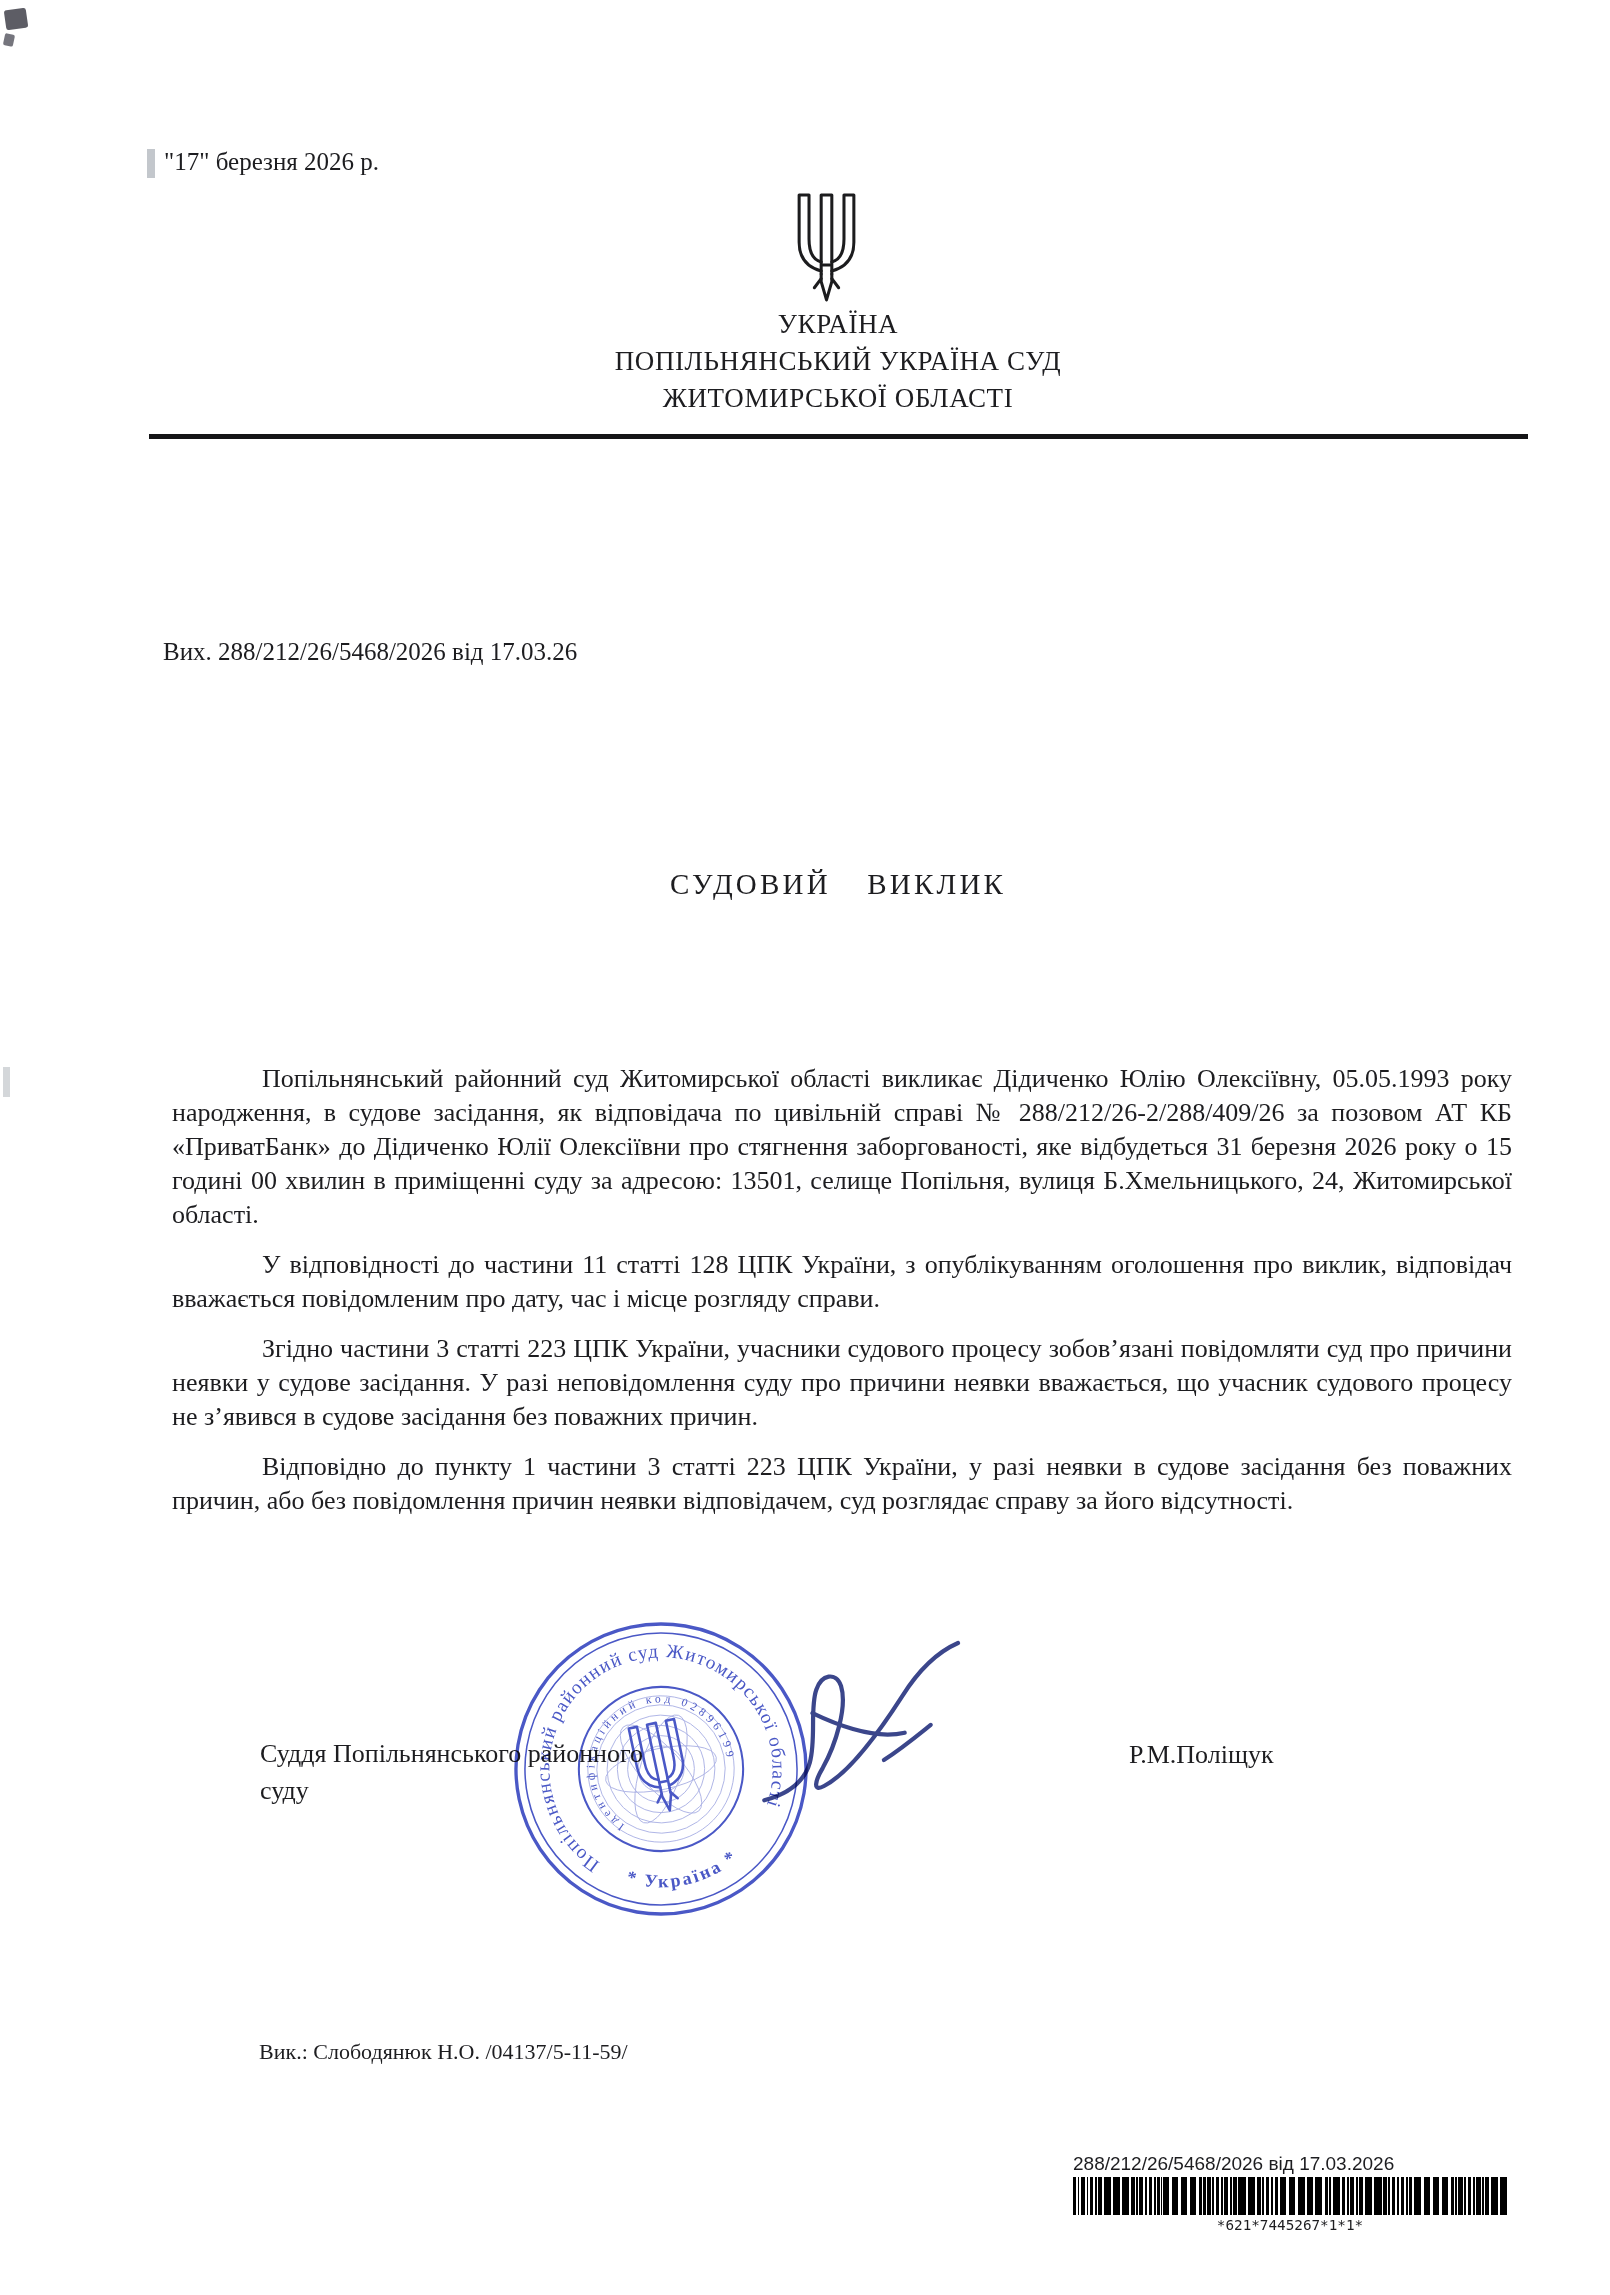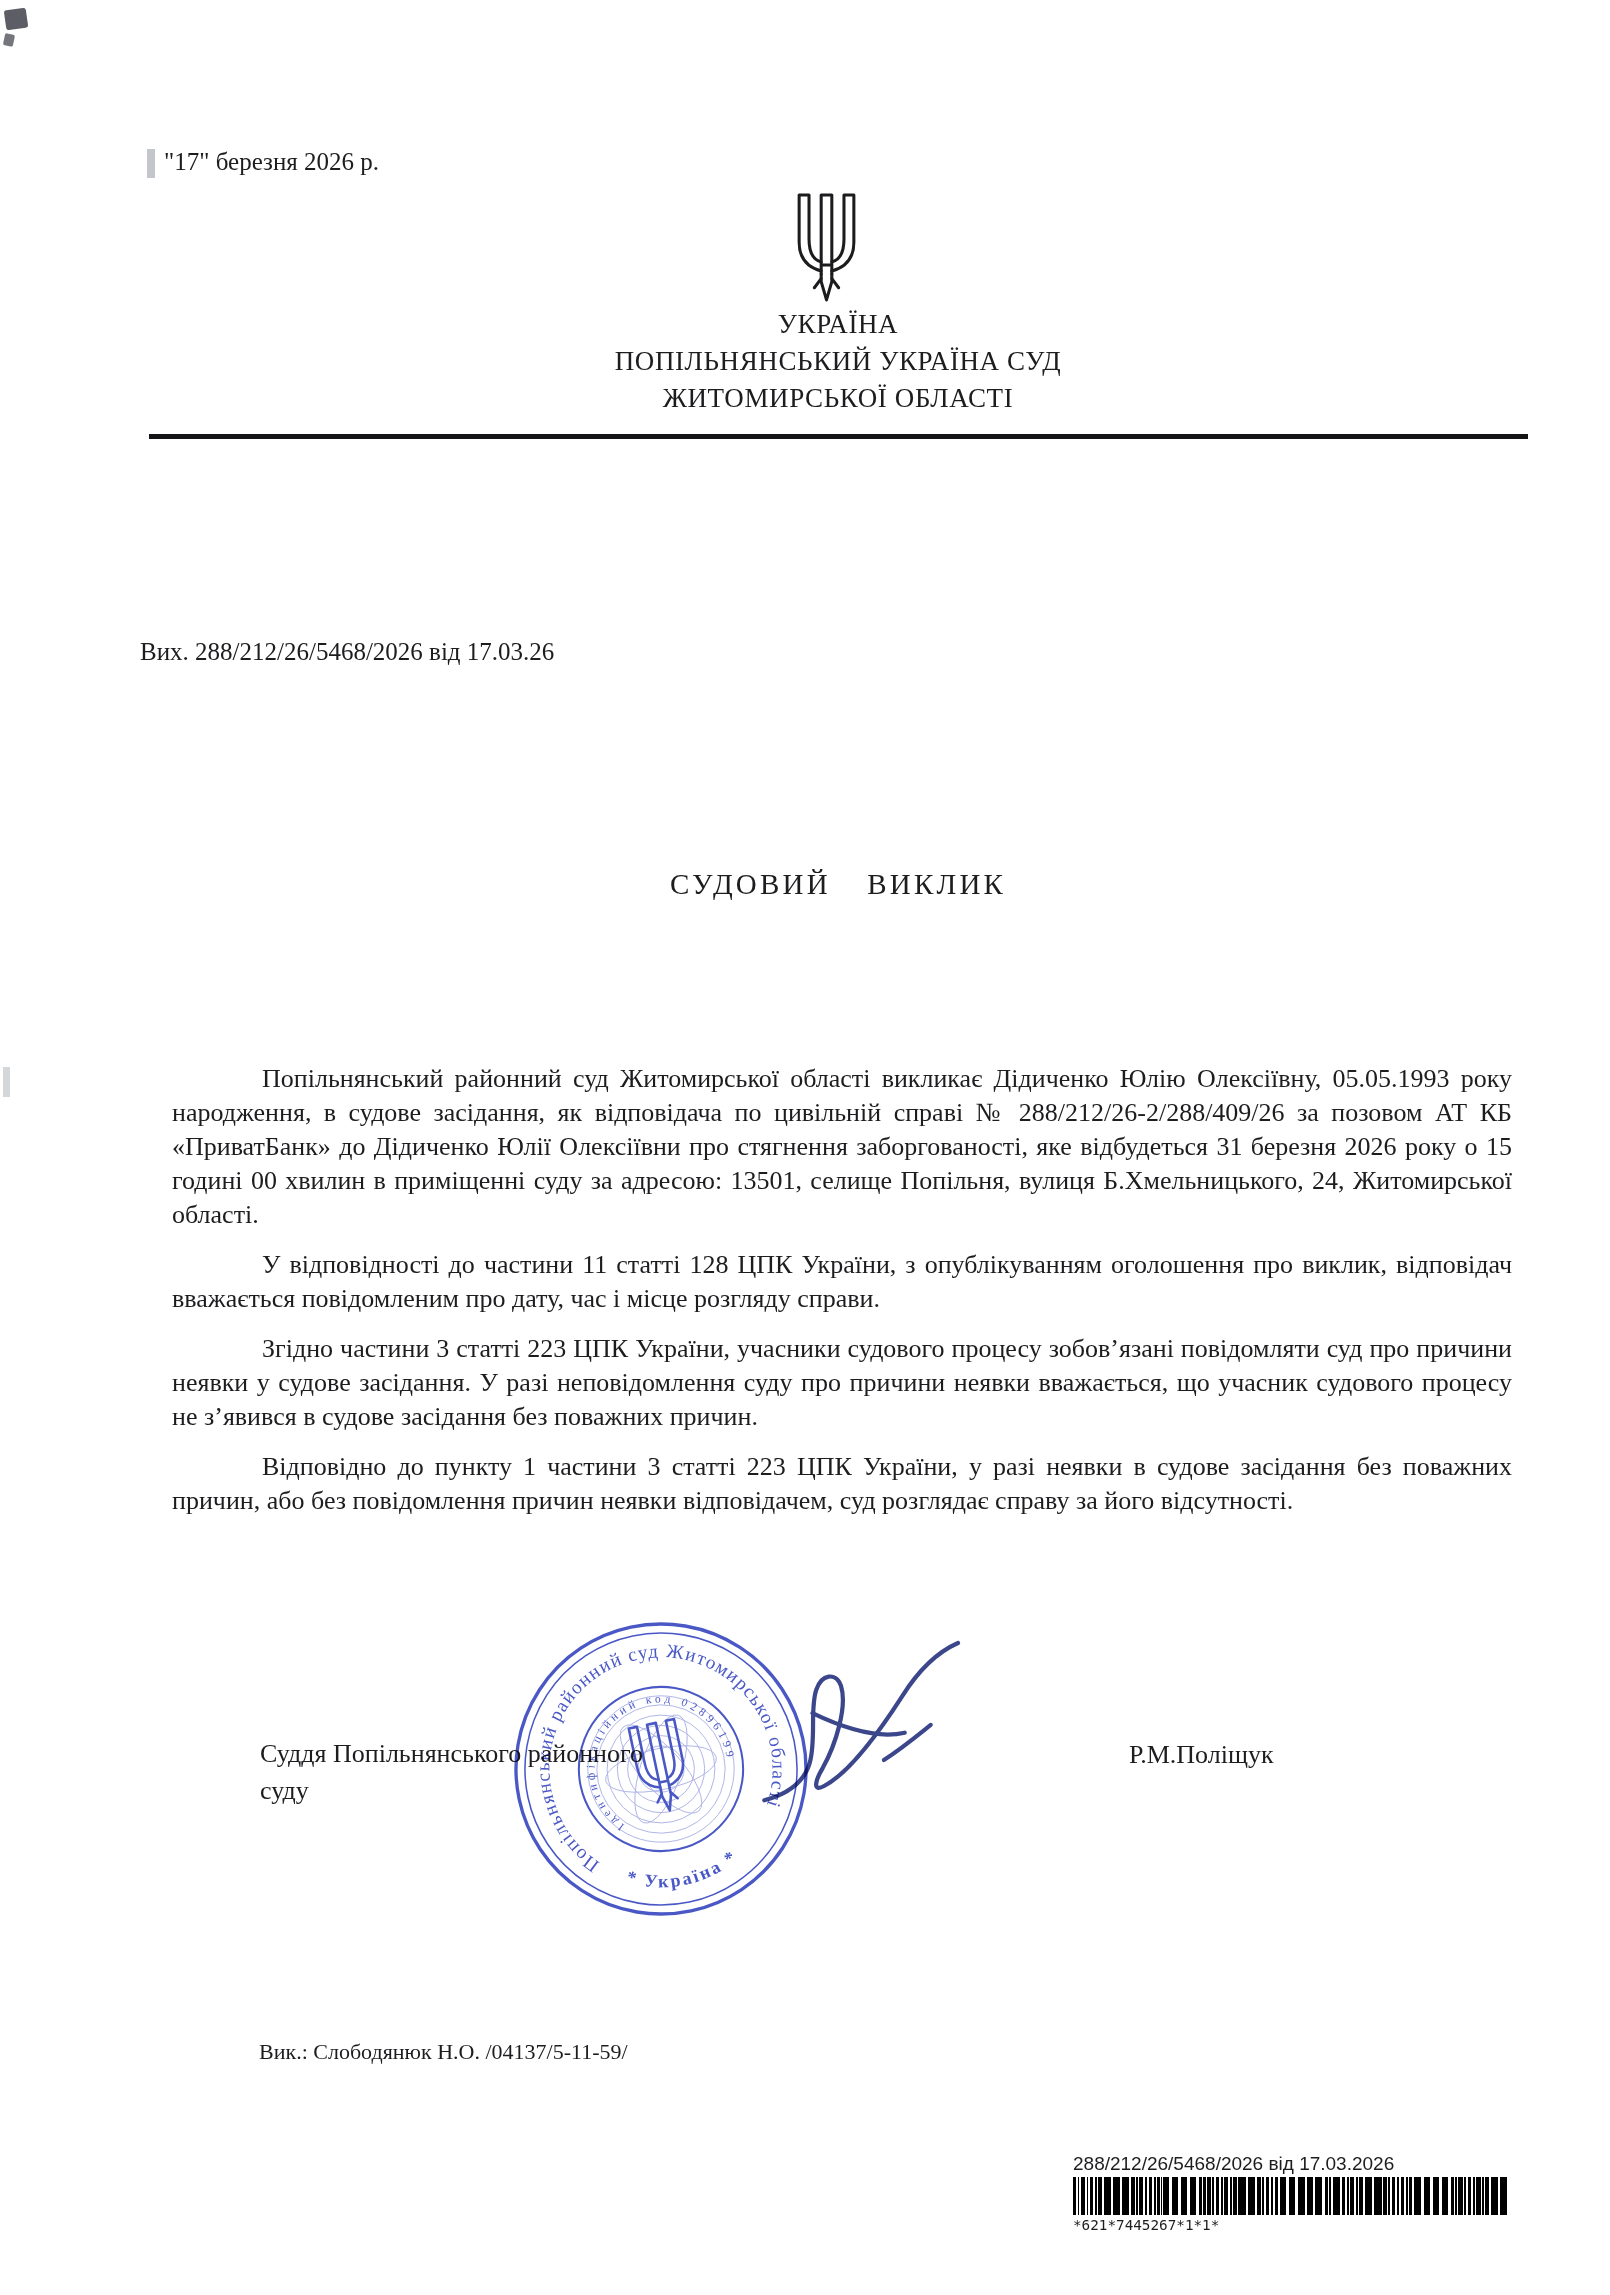--- a/index.html
+++ b/index.html
@@ -24,21 +24,21 @@
 
   .centered{left:156px;width:1364px;text-align:center;}
   .country{top:309px;font-size:27px;letter-spacing:0.6px;font-family:Liberation Serif, serif;}
   .court1{top:346px;font-size:27px;letter-spacing:0.6px;}
   .court2{top:383px;font-size:27px;letter-spacing:0.6px;}
 
   .rule{left:149px;top:434px;width:1379px;height:5.2px;background:#141416;}
 
   .contact{left:188px;top:450px;width:1306px;text-align:center;font-size:25px;line-height:30.5px;}
 
-  .ref-line{left:140px;top:638px;font-size:25px;white-space:nowrap;}
+  .ref-line{left:163px;top:638px;font-size:25px;white-space:nowrap;}
 
   .doc-title{top:868px;font-size:29px;letter-spacing:3.2px;word-spacing:26px;}
 
   .body-text{left:156px;top:1046px;width:1372px;font-size:26px;line-height:34px;text-align:justify;}
   .body-text p{margin:16px;text-indent:90px;}
 
   .judge-title{left:260px;top:1735px;width:390px;font-size:26px;line-height:37px;}
   .judge-name{left:1129px;top:1740px;font-size:26px;white-space:nowrap;}
 
   .stamp{left:507px;top:1615px;width:308px;height:308px;transform:rotate(-12deg);mix-blend-mode:multiply;opacity:.92;}
@@ -50,21 +50,21 @@
 
   .footer-ref{left:1073px;top:2153px;width:434px;text-align:left;font-family:"Liberation Sans", sans-serif;font-size:19px;white-space:nowrap;}
   .barcode{
     left:1073px;top:2177px;width:434px;height:38px;
     background:
       repeating-linear-gradient(90deg,#000 0 1.9px,transparent 1.9px 4.5px),
       repeating-linear-gradient(90deg,#000 0 3.2px,transparent 3.2px 8.4px),
       repeating-linear-gradient(90deg,#000 0 1.3px,transparent 1.3px 11px);
     background-color:#fff;
   }
-  .barcode-caption{left:1073px;top:2217px;width:434px;font-family:"DejaVu Sans Mono", monospace;font-size:14.3px;}
+  .barcode-caption{left:1073px;top:2217px;width:434px;text-align:center;font-family:"DejaVu Sans Mono", monospace;font-size:14.3px;}
 </style>
 </head>
 <body>
 
 <div class="page">
 
   <div class="abs mark1"></div>
   <div class="abs mark2"></div>
   <div class="abs mark3"></div>
   <div class="abs cursor-artifact"></div>

